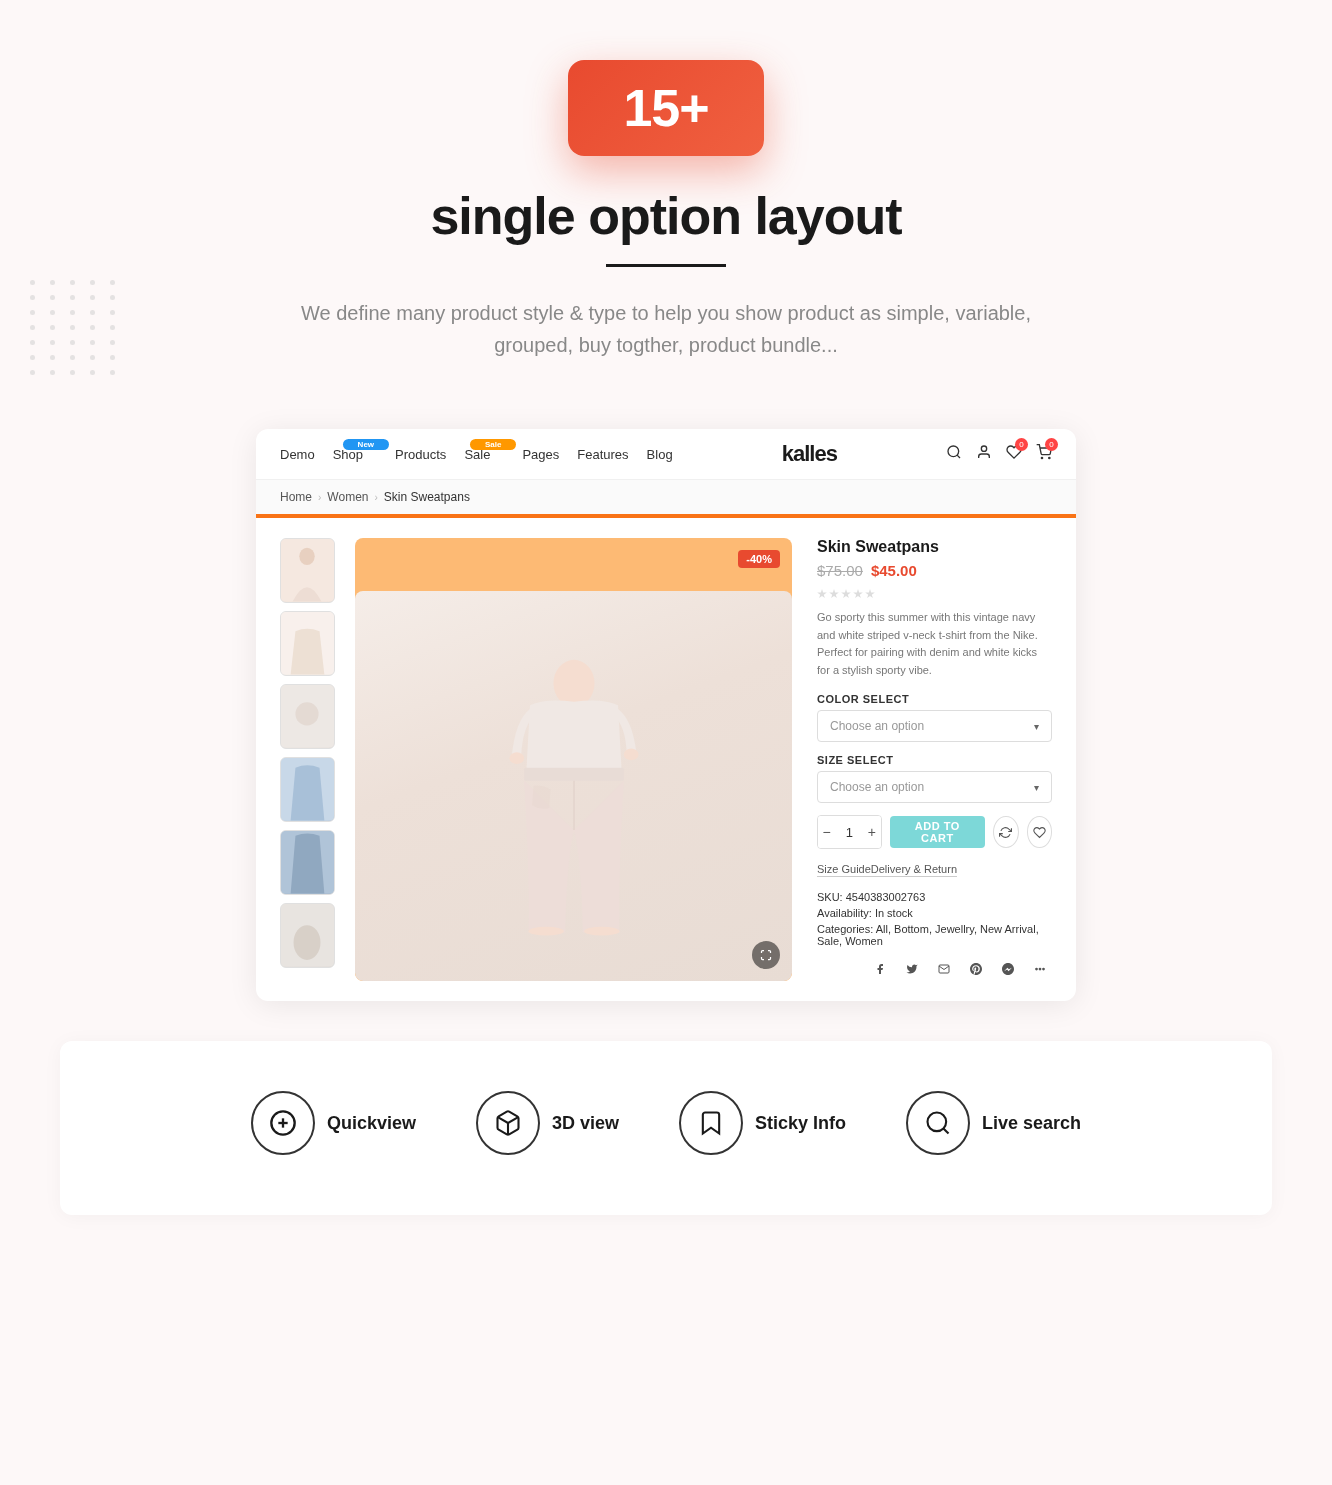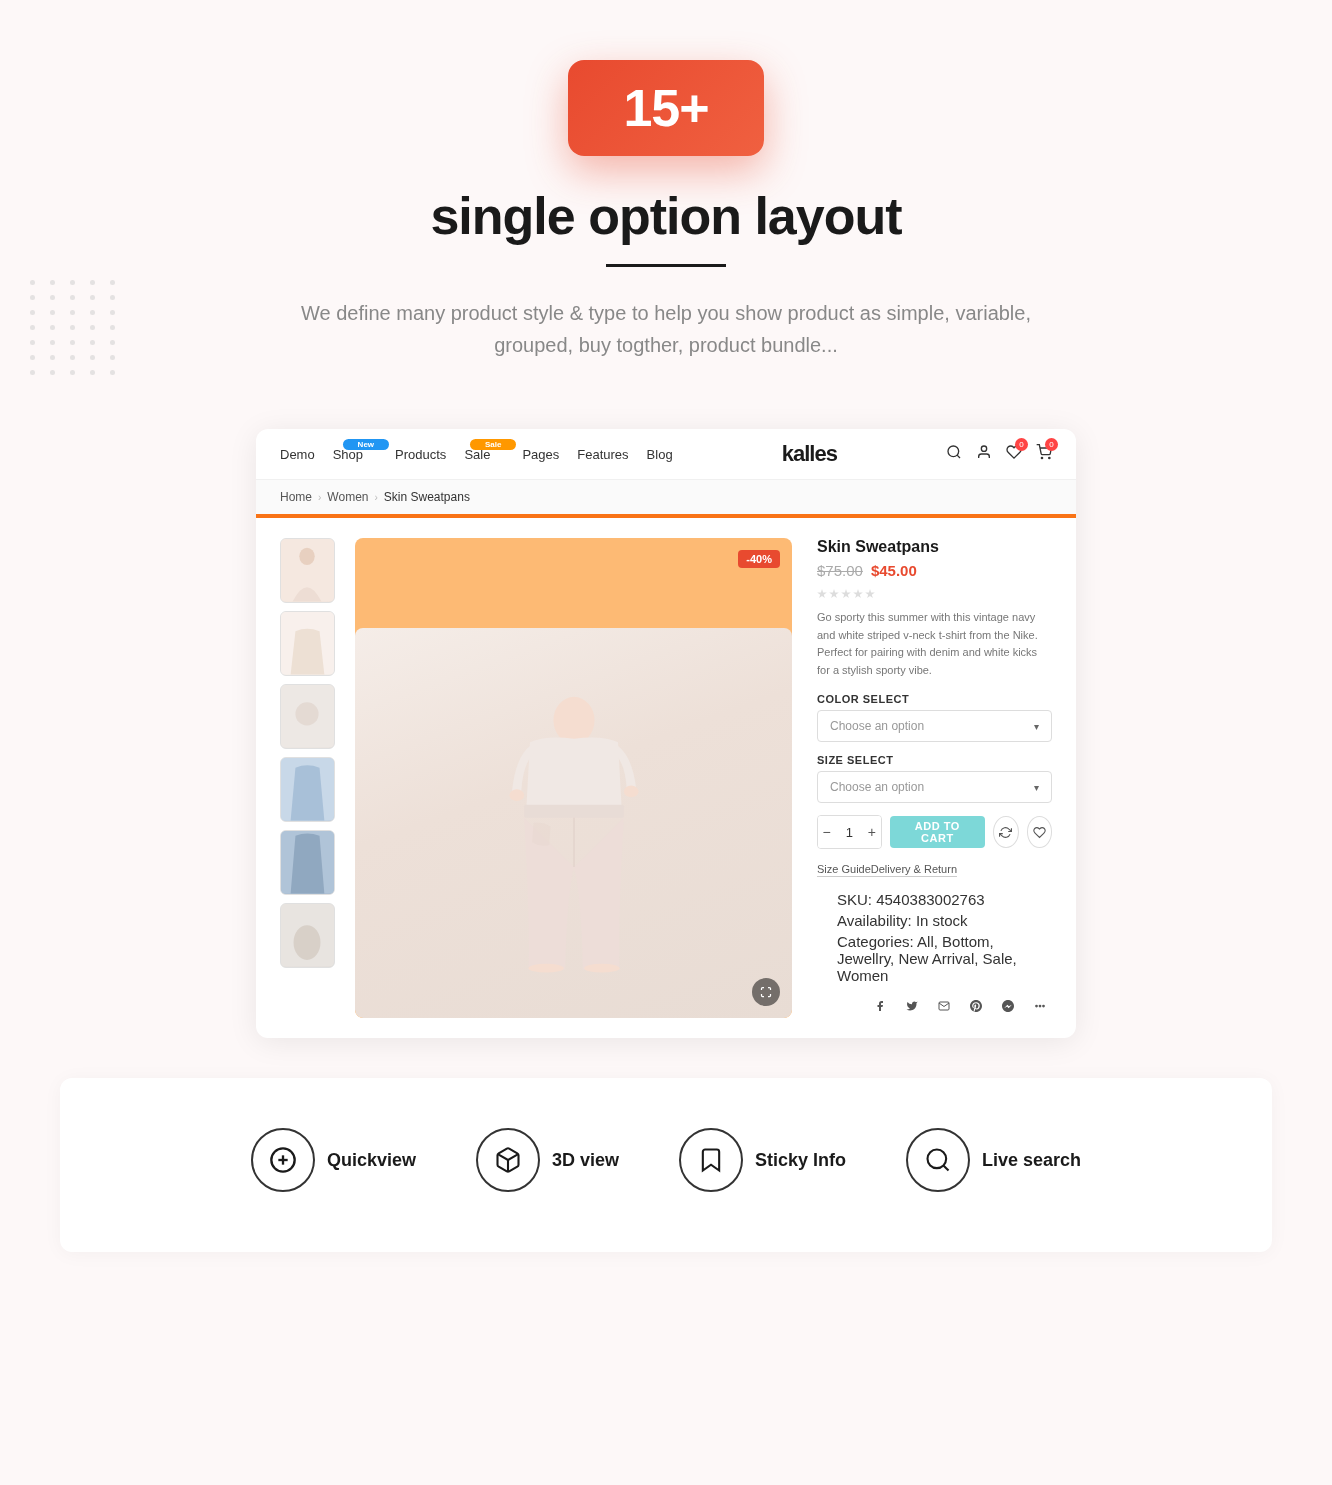--- a/index.html
+++ b/index.html
@@ -389,24 +389,23 @@
     }
     .product-link {
       font-size: 11px;
       color: #555;
       cursor: pointer;
       border-bottom: 1px solid #ccc;
       padding-bottom: 1px;
     }
 
     .meta-row {
-      font-size: 15px;
+      font-size: 11px;
       color: #666;
       margin-bottom: 4px;
-      margin-left: 20px;
     }
     .meta-row span { color: #333; }
 
     .social-row {
       display: flex;
       gap: 8px;
       margin-top: 10px;
       justify-content: flex-end;
     }
     .social-icon {

